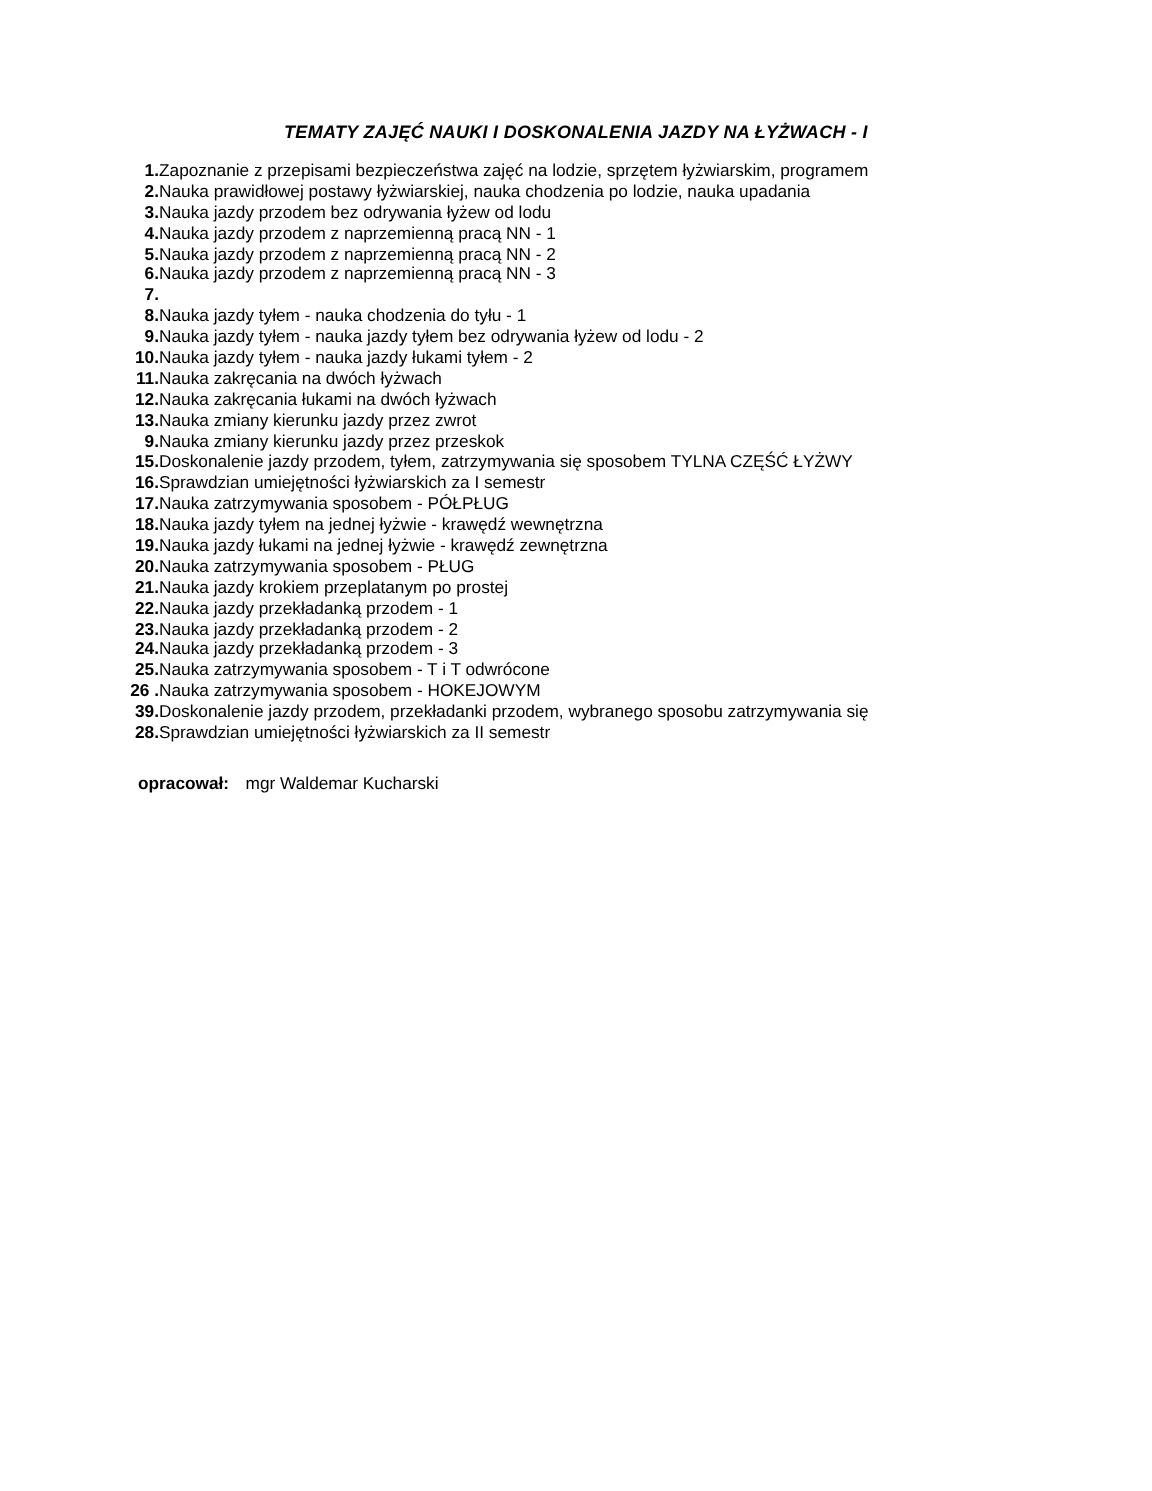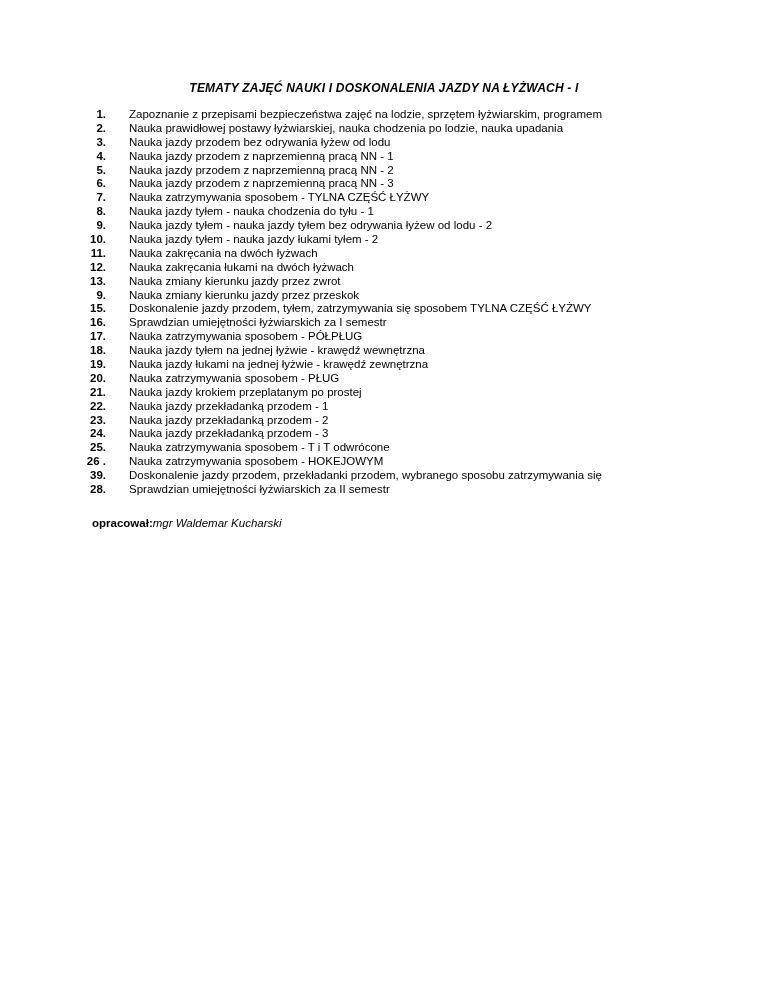--- a/index.html
+++ b/index.html
@@ -42,36 +42,35 @@
     font-size: 11.5px;
     white-space: nowrap;
   }
   .topic-item .num {
     flex: 0 0 20px;
     width: 20px;
     text-align: right;
     font-weight: bold;
   }
   .topic-item .txt {
-    margin-left: 23px;
+    margin-left: 0;
   }
   .doc-footer {
     position: absolute;
     top: 517px;
     left: 92px;
     font-size: 11.5px;
     white-space: nowrap;
   }
   .doc-footer .label {
     font-weight: bold;
     margin-top: 48px;
   }
   .doc-footer .author {
-    font-style: italic;
-    margin-left: 0;
+    margin-left: 11px;
   }
 </style>
 </head>
 <body>
 
 <div class="page">
 
   <div class="doc-title">TEMATY ZAJĘĆ NAUKI I DOSKONALENIA JAZDY NA ŁYŻWACH - I</div>
 
   <div class="topics" id="topics-list">
@@ -100,21 +99,20 @@
     <span class="txt">Nauka jazdy przodem z naprzemienną pracą NN - 2</span>
   </div>
 
   <div class="topic-item">
     <span class="num">6.</span>
     <span class="txt">Nauka jazdy przodem z naprzemienną pracą NN - 3</span>
   </div>
 
   <div class="topic-item">
     <span class="num">7.</span>
-    <span class="txt">Nauka zatrzymywania sposobem - TYLNA CZĘŚĆ ŁYŻWY</span>
   </div>
 
   <div class="topic-item">
     <span class="num">8.</span>
     <span class="txt">Nauka jazdy tyłem - nauka chodzenia do tyłu - 1</span>
   </div>
 
   <div class="topic-item">
     <span class="num">9.</span>
     <span class="txt">Nauka jazdy tyłem - nauka jazdy tyłem bez odrywania łyżew od lodu - 2</span>

